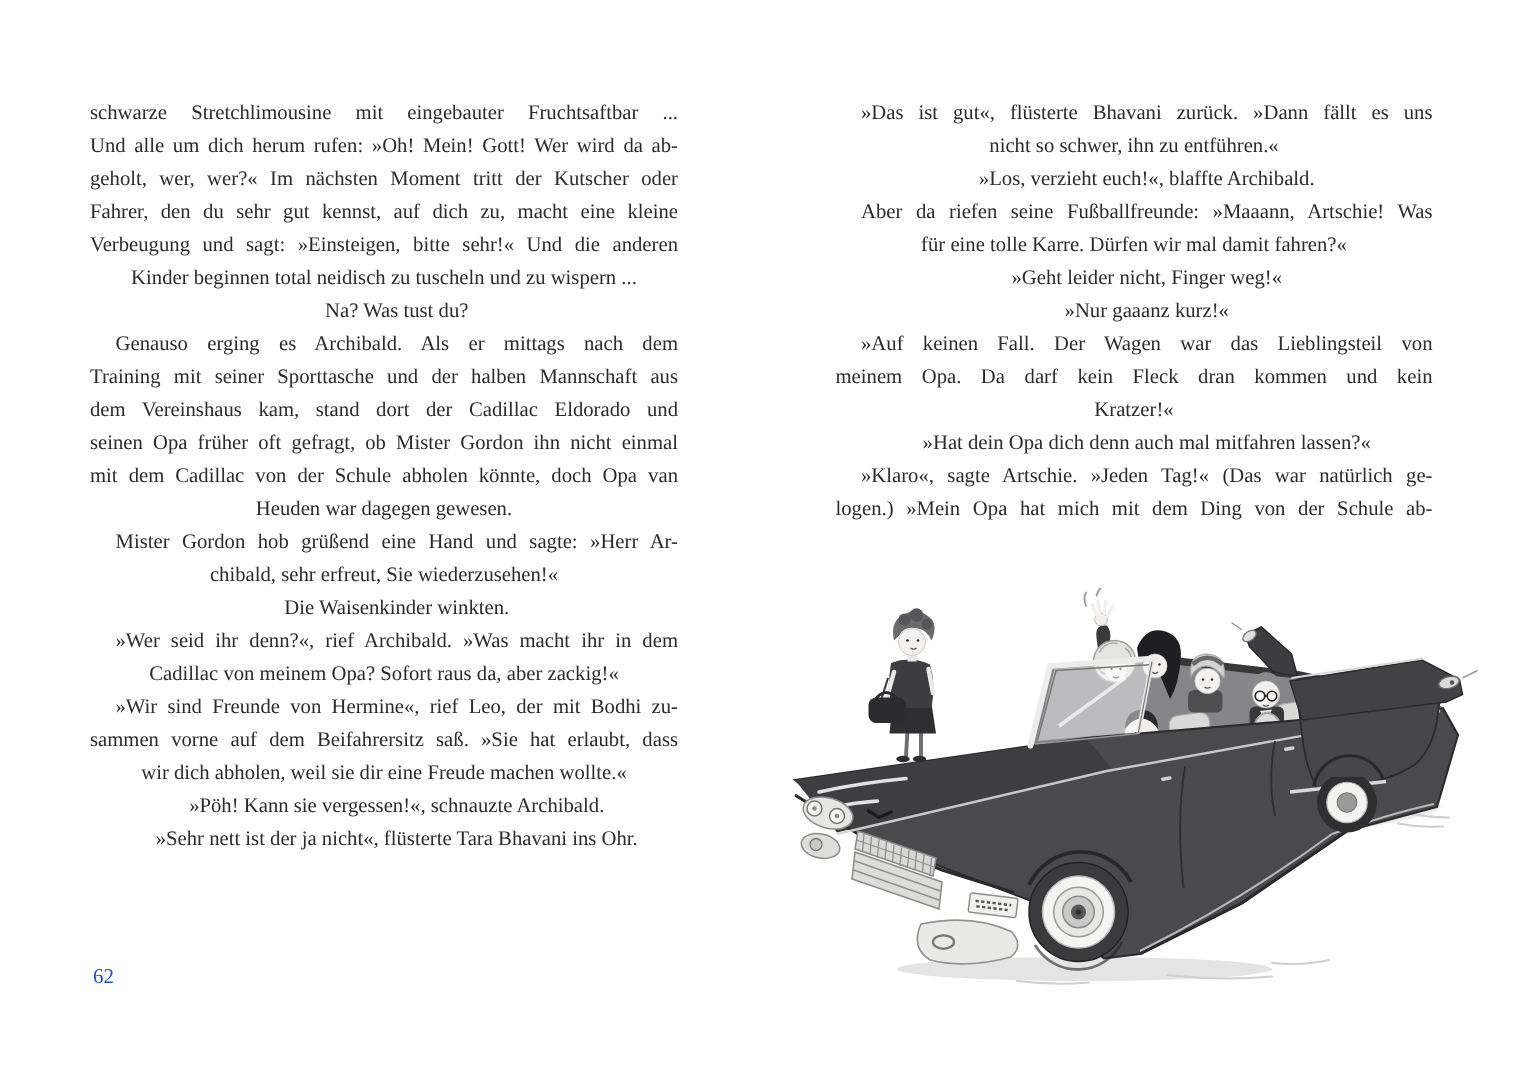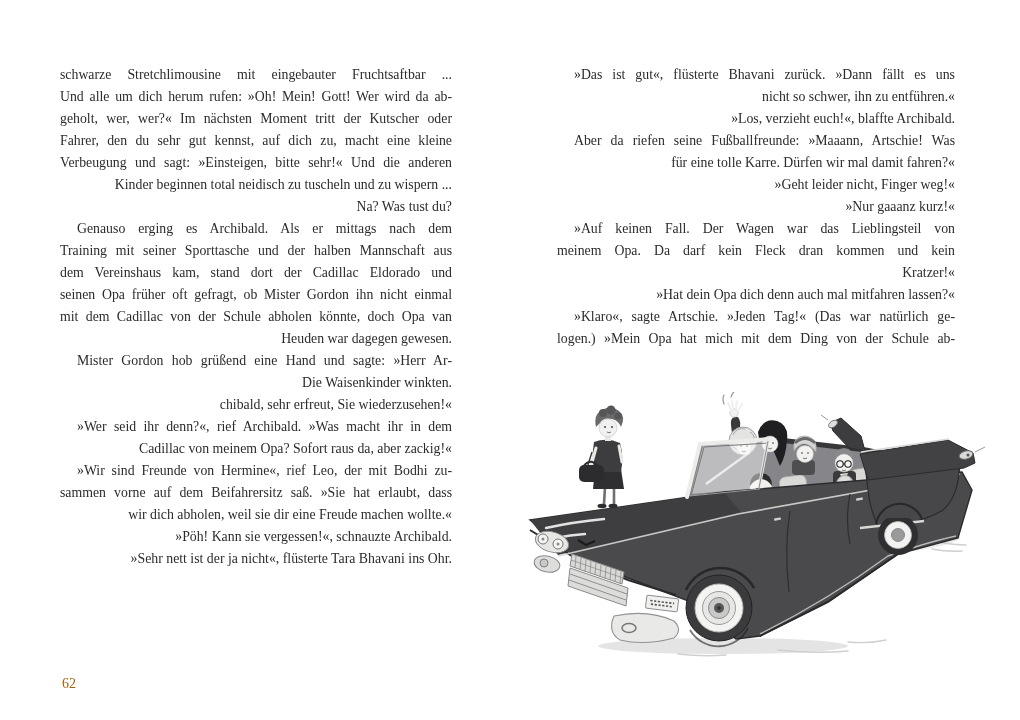--- a/index.html
+++ b/index.html
@@ -3,24 +3,24 @@
 <meta charset="utf-8">
 <style>
   html,body { margin:0; padding:0; background:#ffffff; }
   .spread {
     position:relative; width:1020px; height:720px; background:#ffffff;
     font-family:"Liberation Serif", serif; color:#2b2b2b; overflow:hidden;
   }
   .col { position:absolute; top:64px; font-size:13.8px; line-height:22px; }
   .col.left  { left:60px;  width:392px; }
   .col.right { left:557px; width:398px; }
-  .line { height:22px; white-space:nowrap; text-align:right; }
+  .line { height:22px; white-space:nowrap; text-align:center; }
   .line.ind  { padding-left:17px; }
   .line.just { text-align:justify; text-align-last:justify; }
-  .pagenum { position:absolute; left:62px; top:676px; font-size:14px; color:#a16207; }
+  .pagenum { position:absolute; left:62px; top:644px; font-size:14px; color:#1d4ed8; }
   .illo { position:absolute; left:528px; top:392px; width:462px; height:281px; }
   .illo svg { display:block; width:100%; height:100%; }
 </style>
 </head>
 <body>
 
 <div class="spread">
 
   <div class="col left">
       <div class="line just">schwarze Stretchlimousine mit eingebauter Fruchtsaftbar ...</div>
@@ -30,22 +30,22 @@
       <div class="line just">Verbeugung und sagt: »Einsteigen, bitte sehr!« Und die anderen</div>
       <div class="line">Kinder beginnen total neidisch zu tuscheln und zu wispern ...</div>
       <div class="line ind">Na? Was tust du?</div>
       <div class="line ind just">Genauso erging es Archibald. Als er mittags nach dem</div>
       <div class="line just">Training mit seiner Sporttasche und der halben Mannschaft aus</div>
       <div class="line just">dem Vereinshaus kam, stand dort der Cadillac Eldorado und</div>
       <div class="line just">seinen Opa früher oft gefragt, ob Mister Gordon ihn nicht einmal</div>
       <div class="line just">mit dem Cadillac von der Schule abholen könnte, doch Opa van</div>
       <div class="line">Heuden war dagegen gewesen.</div>
       <div class="line ind just">Mister Gordon hob grüßend eine Hand und sagte: »Herr Ar-</div>
+      <div class="line">chibald, sehr erfreut, Sie wiederzusehen!«</div>
       <div class="line ind">Die Waisenkinder winkten.</div>
-      <div class="line">chibald, sehr erfreut, Sie wiederzusehen!«</div>
       <div class="line ind just">»Wer seid ihr denn?«, rief Archibald. »Was macht ihr in dem</div>
       <div class="line">Cadillac von meinem Opa? Sofort raus da, aber zackig!«</div>
       <div class="line ind just">»Wir sind Freunde von Hermine«, rief Leo, der mit Bodhi zu-</div>
       <div class="line just">sammen vorne auf dem Beifahrersitz saß. »Sie hat erlaubt, dass</div>
       <div class="line">wir dich abholen, weil sie dir eine Freude machen wollte.«</div>
       <div class="line ind">»Pöh! Kann sie vergessen!«, schnauzte Archibald.</div>
       <div class="line ind">»Sehr nett ist der ja nicht«, flüsterte Tara Bhavani ins Ohr.</div>
     </div>
 
   <div class="col right">

